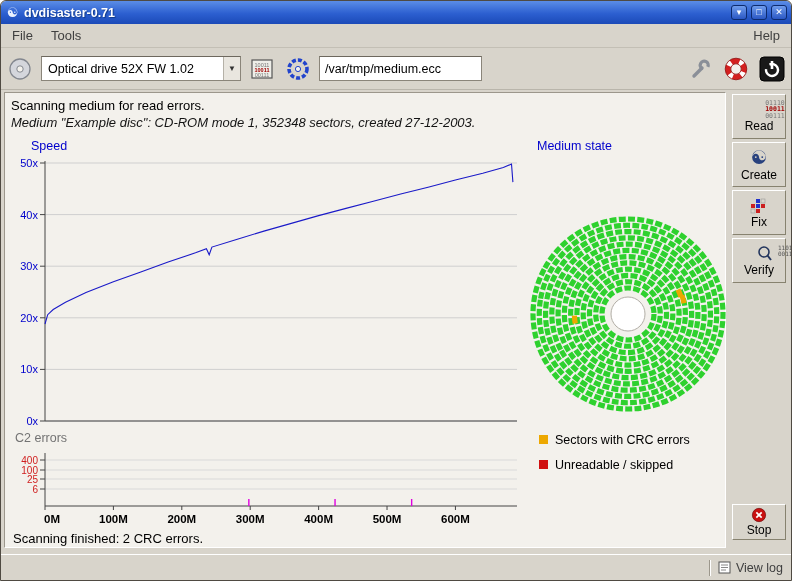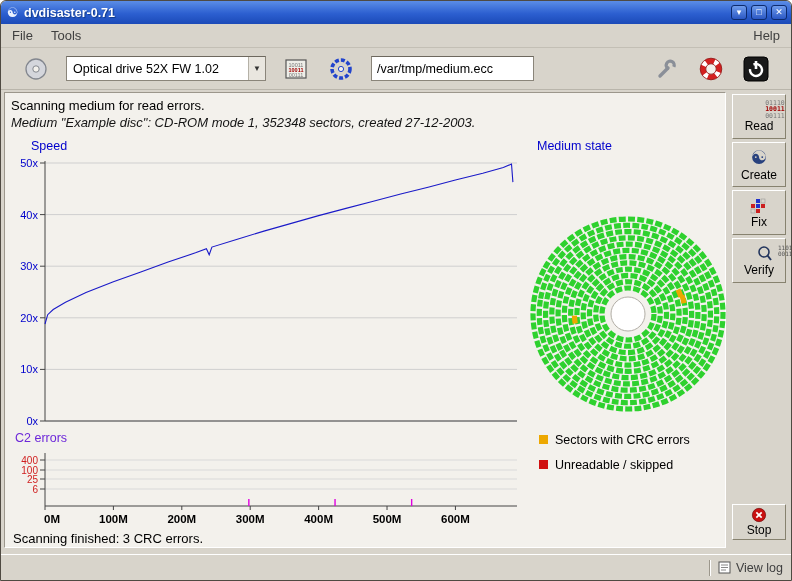--- a/index.html
+++ b/index.html
@@ -11,36 +11,36 @@
     background:linear-gradient(to bottom,#5b8de6 0%,#2c5fd0 55%,#1b4ab8 100%);border-radius:5px 5px 0 0;}
   .titlebar .app-icon{width:15px;height:15px;font-size:13px;line-height:15px;text-align:center;color:#eaf1ff;}
   .titlebar .title{color:#fff;font-weight:bold;font-size:12.5px;text-shadow:1px 1px 1px #123a8a;flex:1;}
   .tb-btn{width:16px;height:15px;border:1px solid #0c2a6e;border-radius:3px;
     background:linear-gradient(to bottom,#6f9cec,#2a57c4);color:#fff;font-size:9px;line-height:13px;text-align:center;padding:0;}
   
   .menubar{height:24px;flex:0 0 24px;display:flex;align-items:center;background:#d8d4cb;border-bottom:1px solid #c3bfb5;padding:0 2px;font-size:13px;}
   .menu-item{padding:3px 9px;color:#404040;}
   .menubar .spacer{flex:1;}
   
-  .toolbar{height:42px;flex:0 0 42px;display:flex;align-items:center;gap:15px;padding:0 20px;background:#d8d4cb;border-bottom:1px solid #b9b5ab;}
+  .toolbar{height:42px;flex:0 0 42px;display:flex;align-items:center;gap:6px;padding:0 4px;background:#d8d4cb;border-bottom:1px solid #b9b5ab;}
   .tool-btn{width:30px;height:30px;display:flex;align-items:center;justify-content:center;background:transparent;border:none;padding:0;}
   .combo{display:flex;align-items:center;height:25px;width:200px;background:#fff;border:1px solid #8a857a;border-top-color:#6d685e;}
   .combo .combo-text{flex:1;font-size:12.5px;padding:0 6px;white-space:nowrap;overflow:hidden;}
   .combo .combo-arrow{width:17px;height:100%;border-left:1px solid #b5b1a7;background:#e9e6df;font-size:8px;display:flex;align-items:center;justify-content:center;color:#333;}
   .entry{height:25px;width:163px;border:1px solid #8a857a;border-top-color:#6d685e;background:#fff;font-size:12.5px;padding:0 5px;font-family:"Liberation Sans",sans-serif;color:#000;}
   .toolbar .spacer{flex:1;}
   
   .content{flex:1;position:relative;background:#d8d4cb;}
   .canvas{position:absolute;left:3px;top:2px;width:722px;height:456px;background:#f3f1ec;border:1px solid;border-color:#9c978c #ffffff #ffffff #9c978c;}
   .status-lines{position:absolute;left:6px;top:4px;font-size:13px;color:#000;line-height:17px;}
   .status-line2{font-style:italic;color:#141414;}
   .chart-title{position:absolute;font-size:12.5px;}
   .speed-title{left:26px;top:46px;color:#0000cc;}
   .medium-title{left:532px;top:46px;color:#0000cc;}
-  .c2-title{left:10px;top:338px;color:#6d28d9;}
+  .c2-title{left:10px;top:338px;color:#737373;}
   #speed-svg{position:absolute;left:0;top:58px;}
   #c2-svg{position:absolute;left:0;top:350px;}
   #disc-svg{position:absolute;left:518px;top:116px;}
   .legend{position:absolute;left:534px;top:334px;}
   .legend-item{display:flex;align-items:center;gap:7px;height:25px;font-size:12.5px;color:#000;}
   .swatch{width:9px;height:9px;display:inline-block;}
   .footer-status{position:absolute;left:8px;top:438px;font-size:13px;color:#000;}
   
   .sidebar{position:absolute;right:3px;top:4px;bottom:2px;width:58px;display:flex;flex-direction:column;align-items:center;gap:3px;}
   .side-btn{width:54px;height:45px;background:#d8d4cb;border:1px solid;border-color:#ffffff #87826f #87826f #ffffff;display:flex;flex-direction:column;align-items:center;justify-content:center;gap:1px;padding:2px 0;font-size:12px;color:#000;}
@@ -221,21 +221,21 @@
         <div class="legend-item">
           <span class="swatch" style="background: rgb(237, 168, 0);"></span>
           <span>Sectors with CRC errors</span>
         </div>
         <div class="legend-item">
           <span class="swatch" style="background: rgb(208, 16, 16);"></span>
           <span>Unreadable / skipped</span>
         </div>
       </div>
 
-      <div class="footer-status">Scanning finished: 3 CRC errors.</div>
+      <div class="footer-status">Scanning finished: 2 CRC errors.</div>
     </div>
 
     <div class="sidebar">
       <button class="side-btn">
         <span class="bin">
           <span>01110</span>
           <span class="mid">10011</span>
           <span>00111</span>
         </span>
         <span class="lbl">Read</span>

